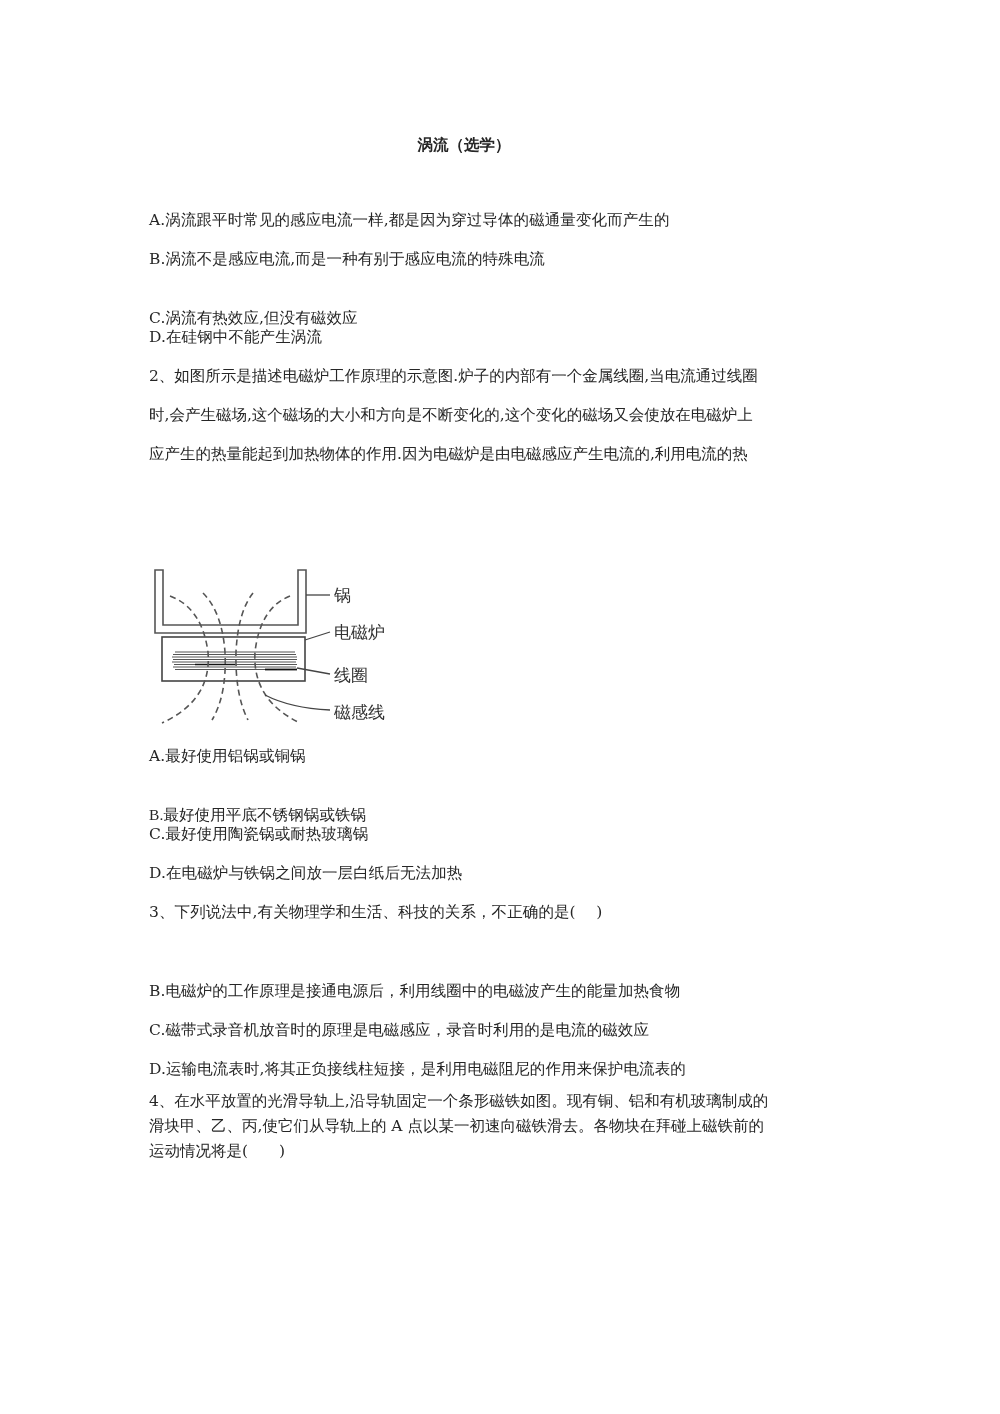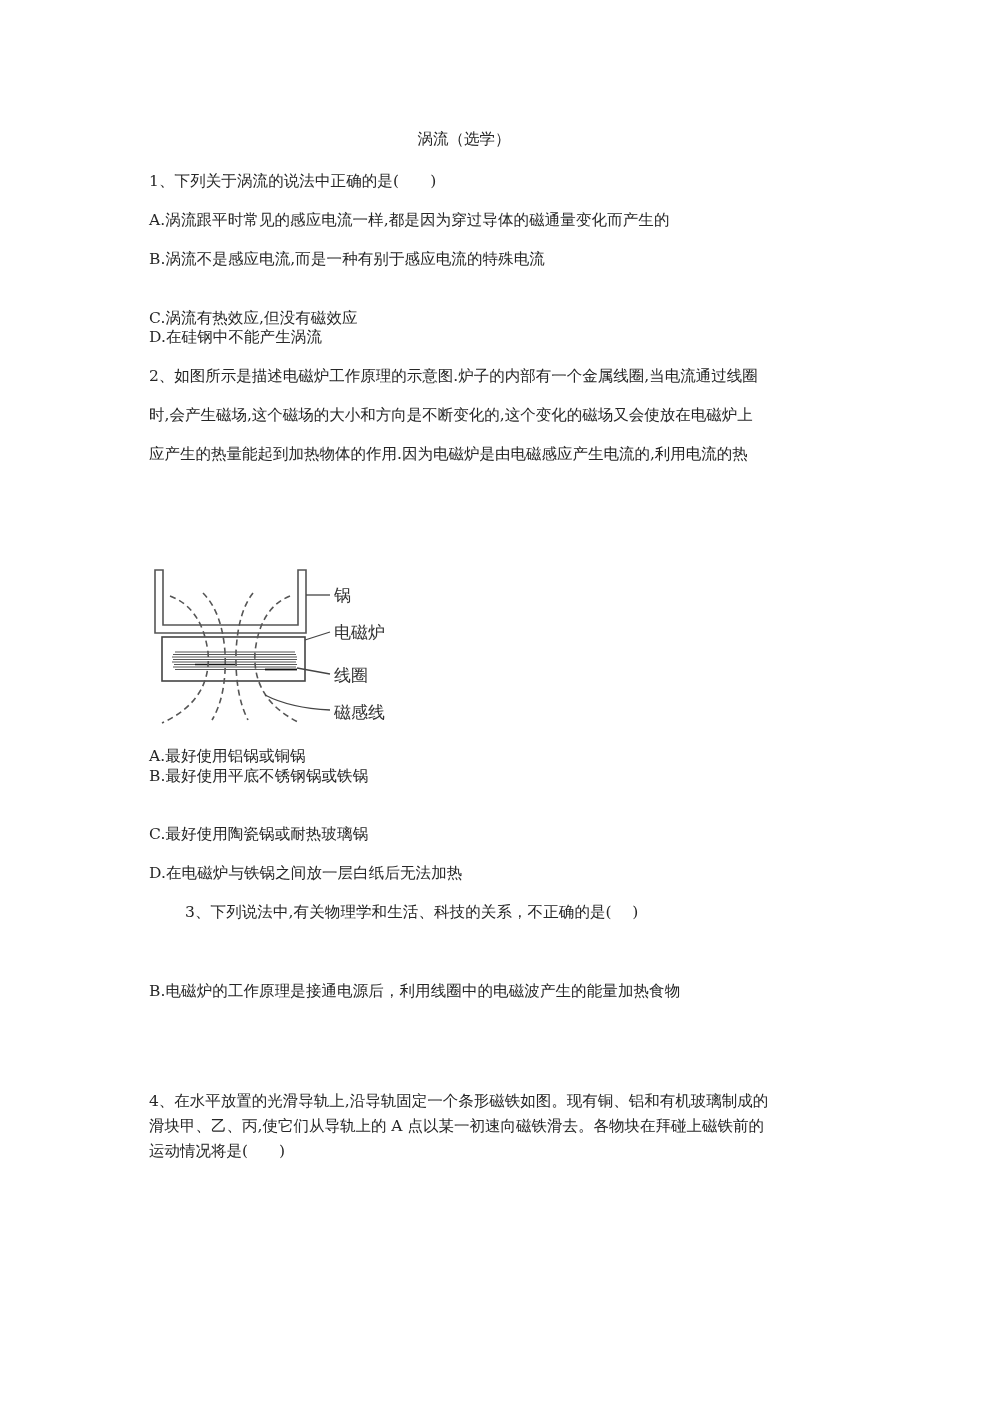--- a/index.html
+++ b/index.html
@@ -7,41 +7,40 @@
     width: 1000px; height: 1414px; position: relative; overflow: hidden;
     font-family: "DejaVu Serif", "Liberation Serif", serif;
     color: #262626;
   }
   .page { position: absolute; left: 0; top: 0; width: 1000px; height: 1414px; }
   .line {
     position: absolute; left: 149px; white-space: nowrap;
     font-size: 15.5px; line-height: 20px; letter-spacing: 0.1px;
   }
   .title {
-    position: absolute; top: 129px; left: 0; width: 928px; text-align: center;
-    font-size: 15.5px; line-height: 20px;
+    position: absolute; top: 135px; left: 0; width: 928px; text-align: center;
+    font-size: 15.5px; line-height: 20px; font-weight: bold;
   }
   .para { position: absolute; left: 149px; width: 700px; font-size: 15.5px; }
   .para.wide { line-height: 39px; }
   .para.tight { line-height: 25px; }
   .para span { display: block; white-space: nowrap; }
   .figure { position: absolute; left: 140px; top: 560px; width: 280px; height: 175px; }
   .fig-label {
     position: absolute; font-size: 17px; line-height: 20px; color: #333; white-space: nowrap;
     font-family: "DejaVu Sans", "Liberation Sans", sans-serif;
   }
 </style>
 </head>
 <body>
 
 <div class="page">
 
   <div class="title">涡流（选学）</div>
 
-  <div class="line" style="top:171px;">1、下列关于涡流的说法中正确的是(　　)</div>
   <div class="line" style="top:249px;">B.涡流不是感应电流,而是一种有别于感应电流的特殊电流</div>
   <div class="line" style="top:210px;">A.涡流跟平时常见的感应电流一样,都是因为穿过导体的磁通量变化而产生的</div>
   <div class="line" style="top:288px;margin-top:20px;">C.涡流有热效应,但没有磁效应</div>
   <div class="line" style="top:327px;">D.在硅钢中不能产生涡流</div>
 
   <div class="para wide" style="top:357px;">
     <span>2、如图所示是描述电磁炉工作原理的示意图.炉子的内部有一个金属线圈,当电流通过线圈</span>
     <span>时,会产生磁场,这个磁场的大小和方向是不断变化的,这个变化的磁场又会使放在电磁炉上</span>
     <span>应产生的热量能起到加热物体的作用.因为电磁炉是由电磁感应产生电流的,利用电流的热</span>
   </div>
@@ -80,26 +79,28 @@
         <path d="M125 135 Q150 148 190 150"></path>
       </g>
     </svg>
     <div class="fig-label" style="left:194px; top:25px;">锅</div>
     <div class="fig-label" style="left:194px; top:62px;">电磁炉</div>
     <div class="fig-label" style="left:194px; top:105px;">线圈</div>
     <div class="fig-label" style="left:194px; top:142px;">磁感线</div>
   </div>
 
   <div class="line" style="top:746px;">A.最好使用铝锅或铜锅</div>
-  <div class="line" style="top:766px;">B.最好使用平底不锈钢锅或铁锅</div>
+  <div class="line" style="top:805px;font-family:Liberation Serif, serif;">B.最好使用平底不锈钢锅或铁锅</div>
   <div class="line" style="top:824px;">C.最好使用陶瓷锅或耐热玻璃锅</div>
   <div class="line" style="top:863px;">D.在电磁炉与铁锅之间放一层白纸后无法加热</div>
 
-  <div class="line" style="top:902px;margin-left:36px;">3、下列说法中,有关物理学和生活、科技的关系，不正确的是(　 )</div>
+  <div class="line" style="top:902px;">3、下列说法中,有关物理学和生活、科技的关系，不正确的是(　 )</div>
   <div class="line" style="top:981px;">B.电磁炉的工作原理是接通电源后，利用线圈中的电磁波产生的能量加热食物</div>
+  <div class="line" style="top:1020px;">C.磁带式录音机放音时的原理是电磁感应，录音时利用的是电流的磁效应</div>
+  <div class="line" style="top:1059px;">D.运输电流表时,将其正负接线柱短接，是利用电磁阻尼的作用来保护电流表的</div>
 
   <div class="para tight" style="top:1089px;">
     <span>4、在水平放置的光滑导轨上,沿导轨固定一个条形磁铁如图。现有铜、铝和有机玻璃制成的</span>
     <span>滑块甲、乙、丙,使它们从导轨上的 A 点以某一初速向磁铁滑去。各物块在拜碰上磁铁前的</span>
     <span>运动情况将是(　　)</span>
   </div>
 
 </div>
 
 </body></html>

